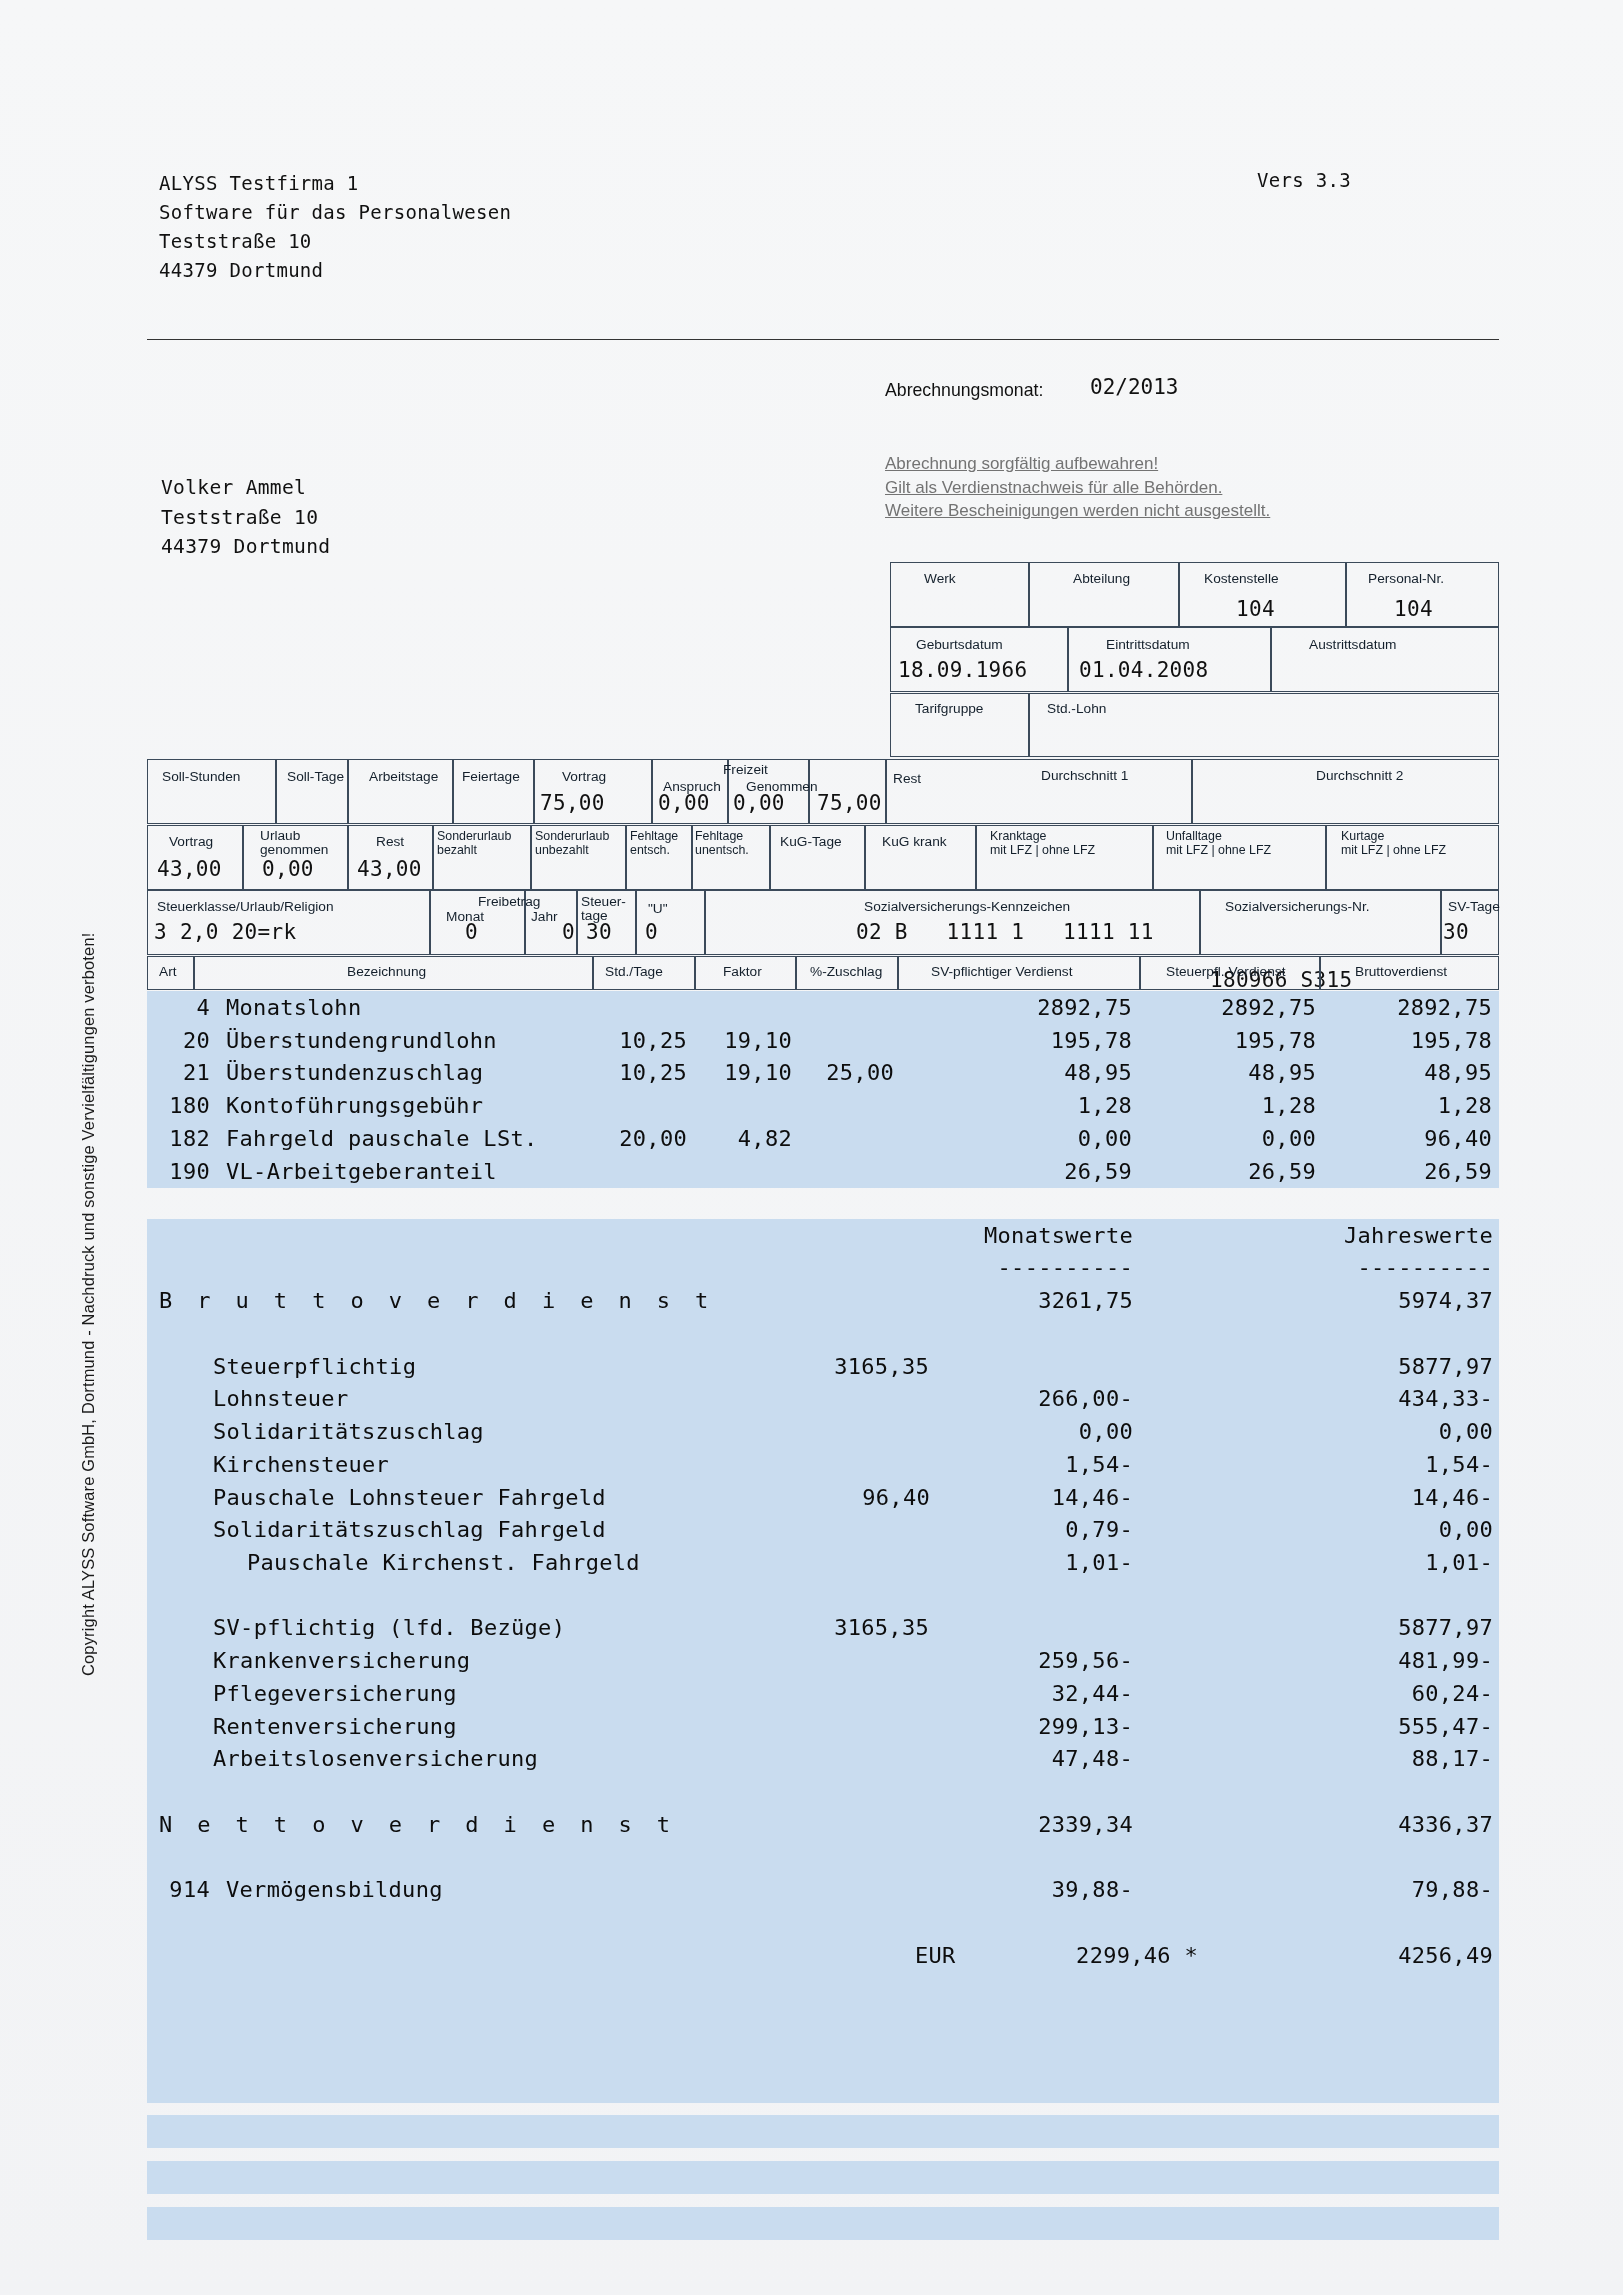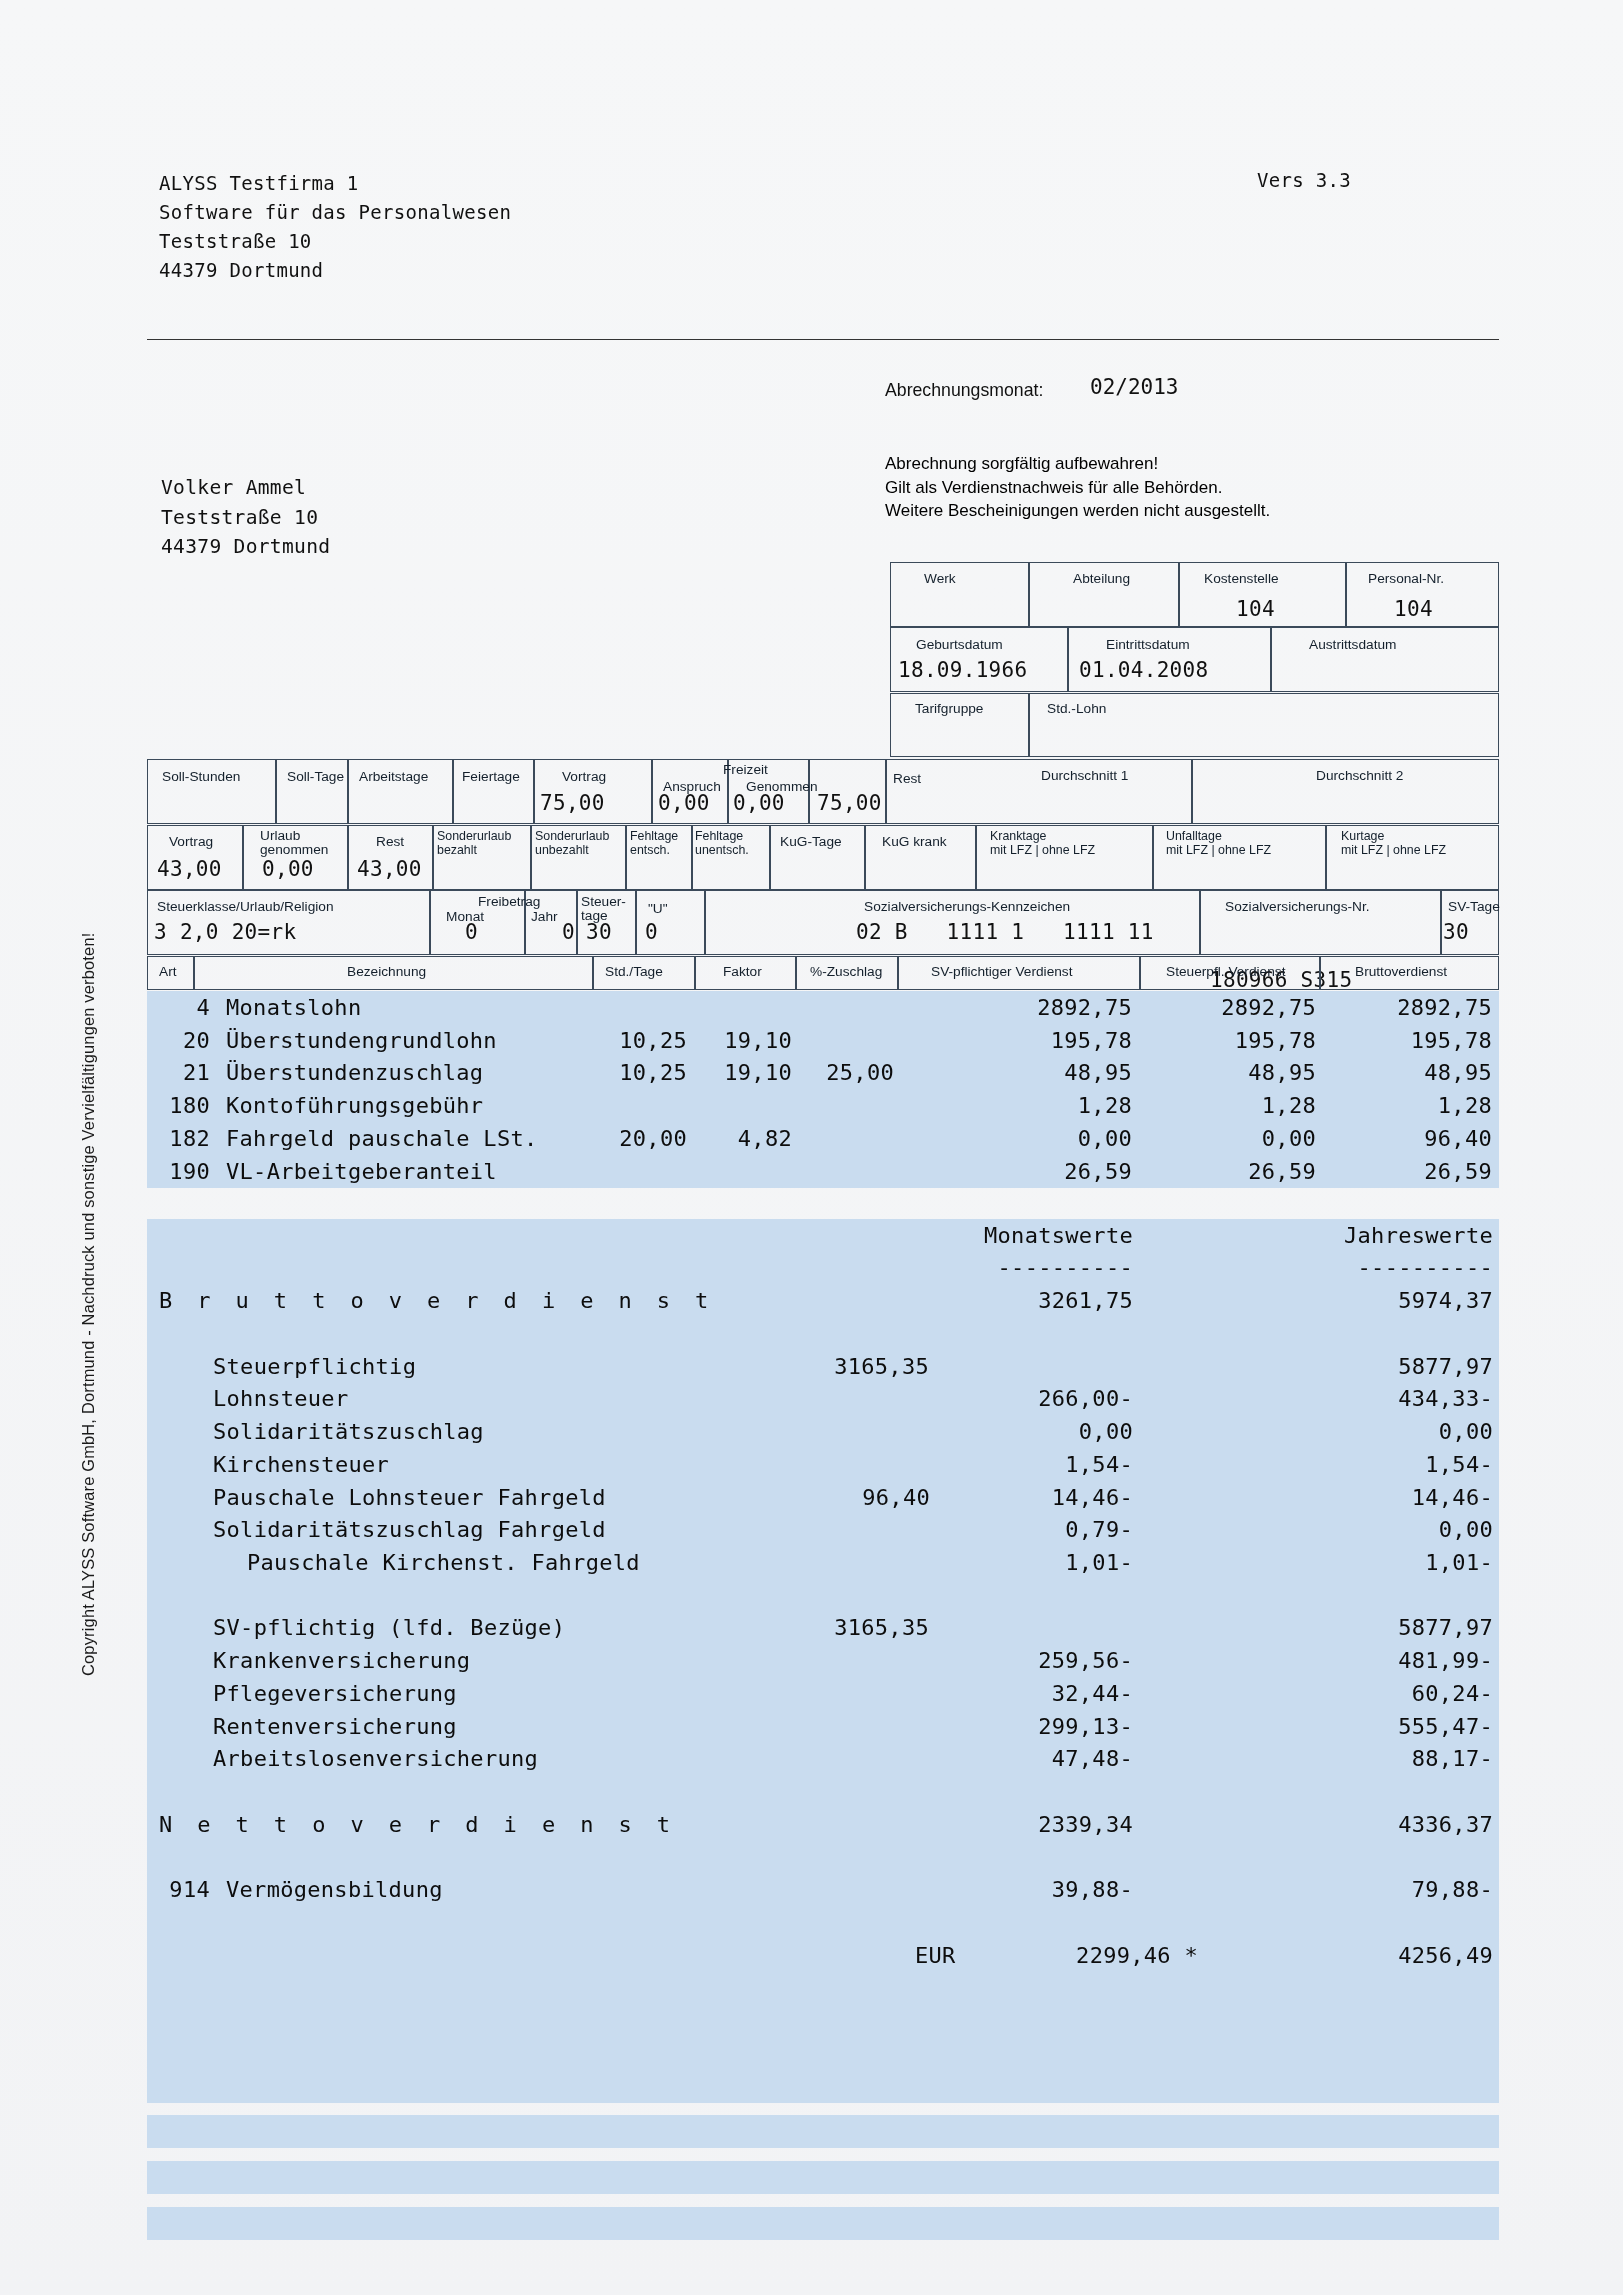--- a/index.html
+++ b/index.html
@@ -95,22 +95,23 @@
     color: #111;
   }
 
   .notice {
     position: absolute;
     left: 885px;
     top: 452px;
     font-family: "Liberation Sans", sans-serif;
     font-size: 17px;
     line-height: 23.6px;
-    color: #000000;
+    color: #737373;
     white-space: pre-line;
+    text-decoration: underline;
   }
 
   .addr {
     position: absolute;
     left: 161px;
     top: 473px;
     font-family: "DejaVu Sans Mono", monospace;
     font-size: 19.6px;
     line-height: 29.5px;
     color: #111;
@@ -226,21 +227,21 @@
   <div class="box" style="left:452px; top:759px; width:0.7px; height:65px;"></div>
   <div class="box" style="left:533px; top:759px; width:0.7px; height:65px;"></div>
   <div class="box" style="left:651px; top:759px; width:0.7px; height:65px;"></div>
   <div class="box" style="left:727px; top:759px; width:0.7px; height:65px;"></div>
   <div class="box" style="left:808px; top:759px; width:0.7px; height:65px;"></div>
   <div class="box" style="left:885px; top:759px; width:0.7px; height:65px;"></div>
   <div class="box" style="left:1191px; top:759px; width:0.7px; height:65px;"></div>
 
   <div class="cap" style="left:162px; top:770px;">Soll-Stunden</div>
   <div class="cap" style="left:287px; top:770px;">Soll-Tage</div>
-  <div class="cap" style="left:359px; top:770px;text-align:center;">Arbeitstage</div>
+  <div class="cap" style="left:369px; top:770px;text-align:center;">Arbeitstage</div>
   <div class="cap" style="left:462px; top:770px;">Feiertage</div>
   <div class="cap" style="left:562px; top:770px;">Vortrag</div>
   <div class="cap" style="left:723px; top:763px;">Freizeit</div>
   <div class="cap" style="left:663px; top:780px;">Anspruch</div>
   <div class="cap" style="left:746px; top:780px;">Genommen</div>
   <div class="cap" style="left:893px; top:772px;">Rest</div>
   <div class="cap" style="left:1041px; top:769px;">Durchschnitt 1</div>
   <div class="cap" style="left:1316px; top:769px;">Durchschnitt 2</div>
 
   <div class="val" style="left:540px; top:791px;">75,00</div>

